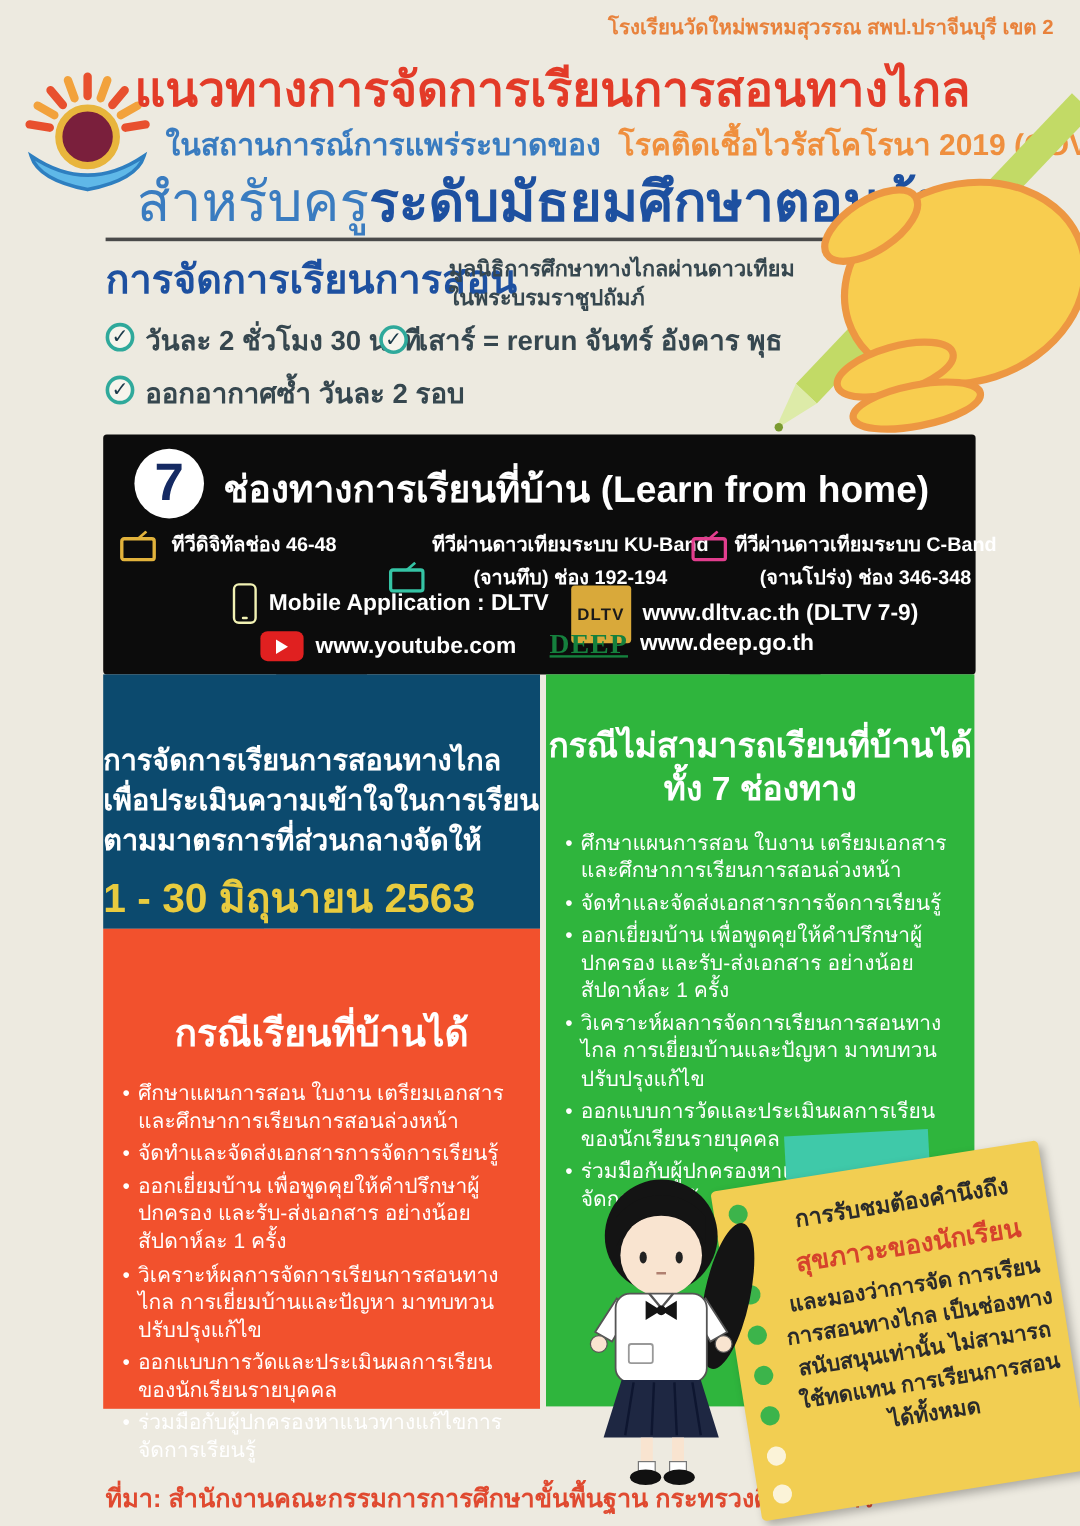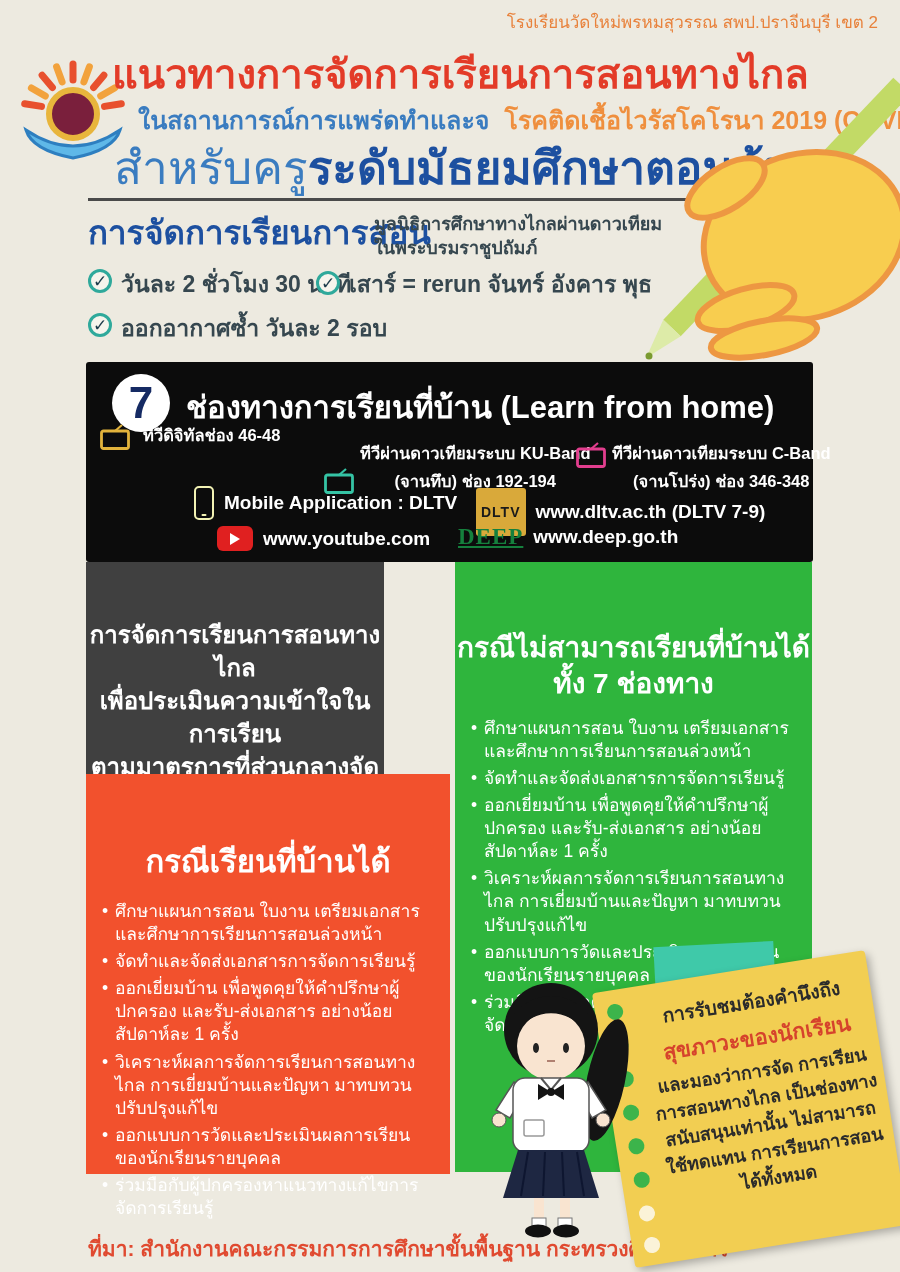--- a/index.html
+++ b/index.html
@@ -1,20 +1,20 @@
 <!DOCTYPE html>
 <html><head>
 <meta charset="utf-8">
 <style>
   html,body{margin:0;padding:0;background:#d8d6cc;}
   *{box-sizing:border-box;font-family:"Liberation Sans","DejaVu Sans",sans-serif;}
   #poster{position:relative;width:900px;height:1272px;margin:0 auto;background:#EDEAE0;overflow:hidden;}
 
   
-  .school-line{position:absolute;top:8px;right:22px;font-size:17px;font-weight:400;color:#E8823C;}
+  .school-line{position:absolute;top:8px;right:22px;font-size:17px;font-weight:700;color:#E8823C;}
   .main-title{position:absolute;left:112px;top:42px;font-size:40px;font-weight:800;color:#E33B28;white-space:nowrap;}
   .subtitle{position:absolute;left:138px;top:100px;font-size:25px;white-space:nowrap;}
   .subtitle .pre{color:#3A7CC0;font-weight:600;}
   .subtitle .hl{color:#EF8F3E;font-weight:600;margin-left:8px;}
   .audience{position:absolute;left:114px;top:131px;font-size:46px;white-space:nowrap;}
   .audience .pre{color:#3A7CC0;font-weight:500;}
   .audience .bold{color:#1D50A0;font-weight:800;}
   .head-underline{position:absolute;left:88px;top:198px;width:612px;height:3px;background:#4A4A4A;}
 
   
@@ -39,27 +39,27 @@
   .yt-icon{width:36px;height:25px;background:#E02020;border-radius:6px;display:flex;align-items:center;justify-content:center;}
   .yt-icon span{width:0;height:0;border-left:10px solid #FFF;border-top:6px solid transparent;border-bottom:6px solid transparent;}
   .deep-logo{font-size:23px;font-weight:900;color:#15803d;letter-spacing:1px;text-decoration:underline;font-family:"Liberation Serif","DejaVu Serif",serif;}
 
   
   .notch-black{position:absolute;width:0;height:0;border-left:38px solid transparent;border-right:38px solid transparent;border-top:48px solid #0C0C0C;}
   .notch-gray{position:absolute;width:0;height:0;border-left:36px solid transparent;border-right:36px solid transparent;border-top:54px solid #9B9998;}
   .arrow-gray{position:absolute;width:0;height:0;border-top:32px solid transparent;border-bottom:32px solid transparent;border-left:46px solid #9B9998;}
 
   
-  .gray-panel{position:absolute;left:86px;top:562px;width:298px;height:212px;background:#404040;text-align:center;}
+  .gray-panel{position:absolute;left:86px;top:562px;width:364px;height:212px;background:#0c4a6e;text-align:left;}
   .gray-panel .lines{margin-top:56px;color:#FFF;font-size:24px;font-weight:600;line-height:1.38;}
   .gray-panel .date{margin-top:4px;color:#E8CB3F;font-size:34px;font-weight:800;}
   .orange-panel{position:absolute;left:86px;top:774px;width:364px;height:400px;background:#F2512D;color:#FFF;}
   .orange-panel .case-title{margin-top:62px;text-align:center;font-size:31px;font-weight:800;}
   .green-panel{position:absolute;left:455px;top:562px;width:357px;height:610px;background:#2FB53D;color:#FFF;}
-  .green-panel .case-title{margin-top:68px;text-align:center;font-size:28px;font-weight:800;line-height:1.3;}
+  .green-panel .case-title{margin-top:42px;text-align:center;font-size:28px;font-weight:800;line-height:1.3;}
   ul.bullets{list-style:none;margin:14px 0 0 0;padding:0 10px 0 16px;}
   ul.bullets li{position:relative;padding-left:13px;font-size:17.5px;font-weight:500;line-height:1.32;margin-bottom:4px;}
   ul.bullets li::before{content:"•";position:absolute;left:0;top:0;}
 
   
   .note-tab{position:absolute;left:655px;top:944px;width:120px;height:66px;background:#3FC9A9;transform:rotate(-3deg);z-index:3;}
   .note{position:absolute;left:612px;top:970px;width:276px;height:278px;background:#F2CE52;transform:rotate(-9deg);z-index:4;border-radius:4px;box-shadow:3px 4px 8px rgba(0,0,0,.28);padding:18px 8px 8px 44px;text-align:center;}
   .note .hole{position:absolute;left:12px;width:16px;height:16px;border-radius:50%;}
   .note-l1{font-size:19px;font-weight:800;color:#2B2B2B;}
   .note-l2{font-size:21.5px;font-weight:800;color:#D6432C;margin-top:4px;}
@@ -102,21 +102,21 @@
       <line x1="82.7" y1="44" x2="96.6" y2="36" stroke="#F2A23C"></line>
       <line x1="86.5" y1="54.4" x2="103.3" y2="51.7" stroke="#E8502E"></line>
     </g>
     <circle cx="55" cy="62" r="24" fill="#7A1F3C" stroke="#E8B53C" stroke-width="6"></circle>
     <path d="M8 78 Q 55 110 102 78 Q 96 98 55 106 Q 14 98 8 78 Z" fill="#5FB8E8" stroke="#2E7FC0" stroke-width="3"></path>
   </svg>
 
   <div class="school-line">โรงเรียนวัดใหม่พรหมสุวรรณ สพป.ปราจีนบุรี เขต 2</div>
   <div class="main-title">แนวทางการจัดการเรียนการสอนทางไกล</div>
   <div class="subtitle">
-    <span class="pre">ในสถานการณ์การแพร่ดทำและจ</span>
+    <span class="pre">ในสถานการณ์การแพร่ระบาดของ</span>
     <span class="hl">โรคติดเชื้อไวรัสโคโรนา 2019 (COVID-19)</span>
   </div>
   <div class="audience">
     <span class="pre">สำหรับครู</span><span class="bold">ระดับมัธยมศึกษาตอนต้น</span>
   </div>
   <div class="head-underline"></div>
 
   <div class="mgmt-heading">การจัดการเรียนการสอน</div>
   <div class="mgmt-org">
     <div>มูลนิธิการศึกษาทางไกลผ่านดาวเทียม</div>
@@ -135,21 +135,21 @@
     <span class="check-circle">✓</span>
     <span class="two-line">
       <span>เสาร์ = rerun จันทร์ อังคาร พุธ</span><br>
     </span>
   </div>
 
   <div class="black-panel">
     <div class="badge7">7</div>
     <div class="channels-heading">ช่องทางการเรียนที่บ้าน (Learn from home)</div>
 
-    <div class="tv-item" style="left: 14px; top: 60px; color: rgb(226, 179, 60); gap: 13px;">
+    <div class="tv-item" style="left: 14px; top: 78px; color: rgb(226, 179, 60); gap: 13px;">
       <svg class="tv-icon" width="30" height="26" viewBox="0 0 30 26">
         <rect x="1.5" y="7" width="27" height="17.5" rx="2" fill="none" stroke="currentColor" stroke-width="2.8"></rect>
         <line x1="15" y1="7" x2="22" y2="1" stroke="currentColor" stroke-width="2.2"></line>
       </svg>
       <div>
         <div class="tv-label" style="color:#FFF">ทีวีดิจิทัลช่อง 46-48</div>
       </div>
     </div>
     <div class="tv-item" style="left: 238px; top: 78px; color: rgb(53, 196, 165); align-items: flex-end;">
       <svg class="tv-icon" width="30" height="26" viewBox="0 0 30 26">

